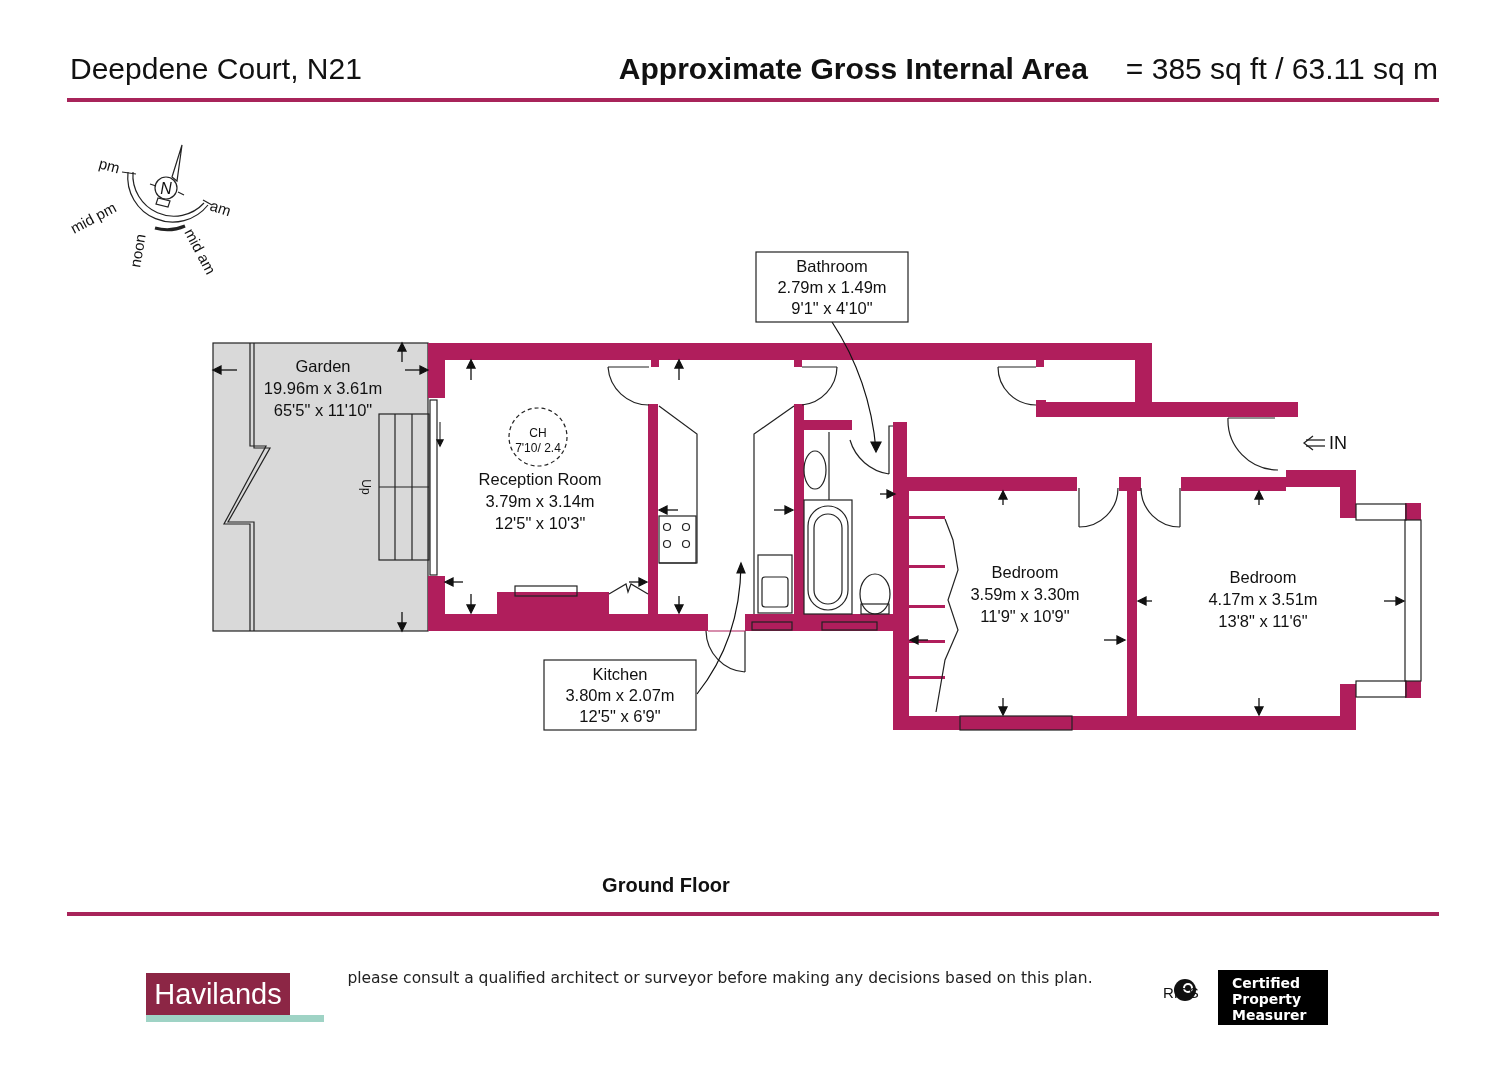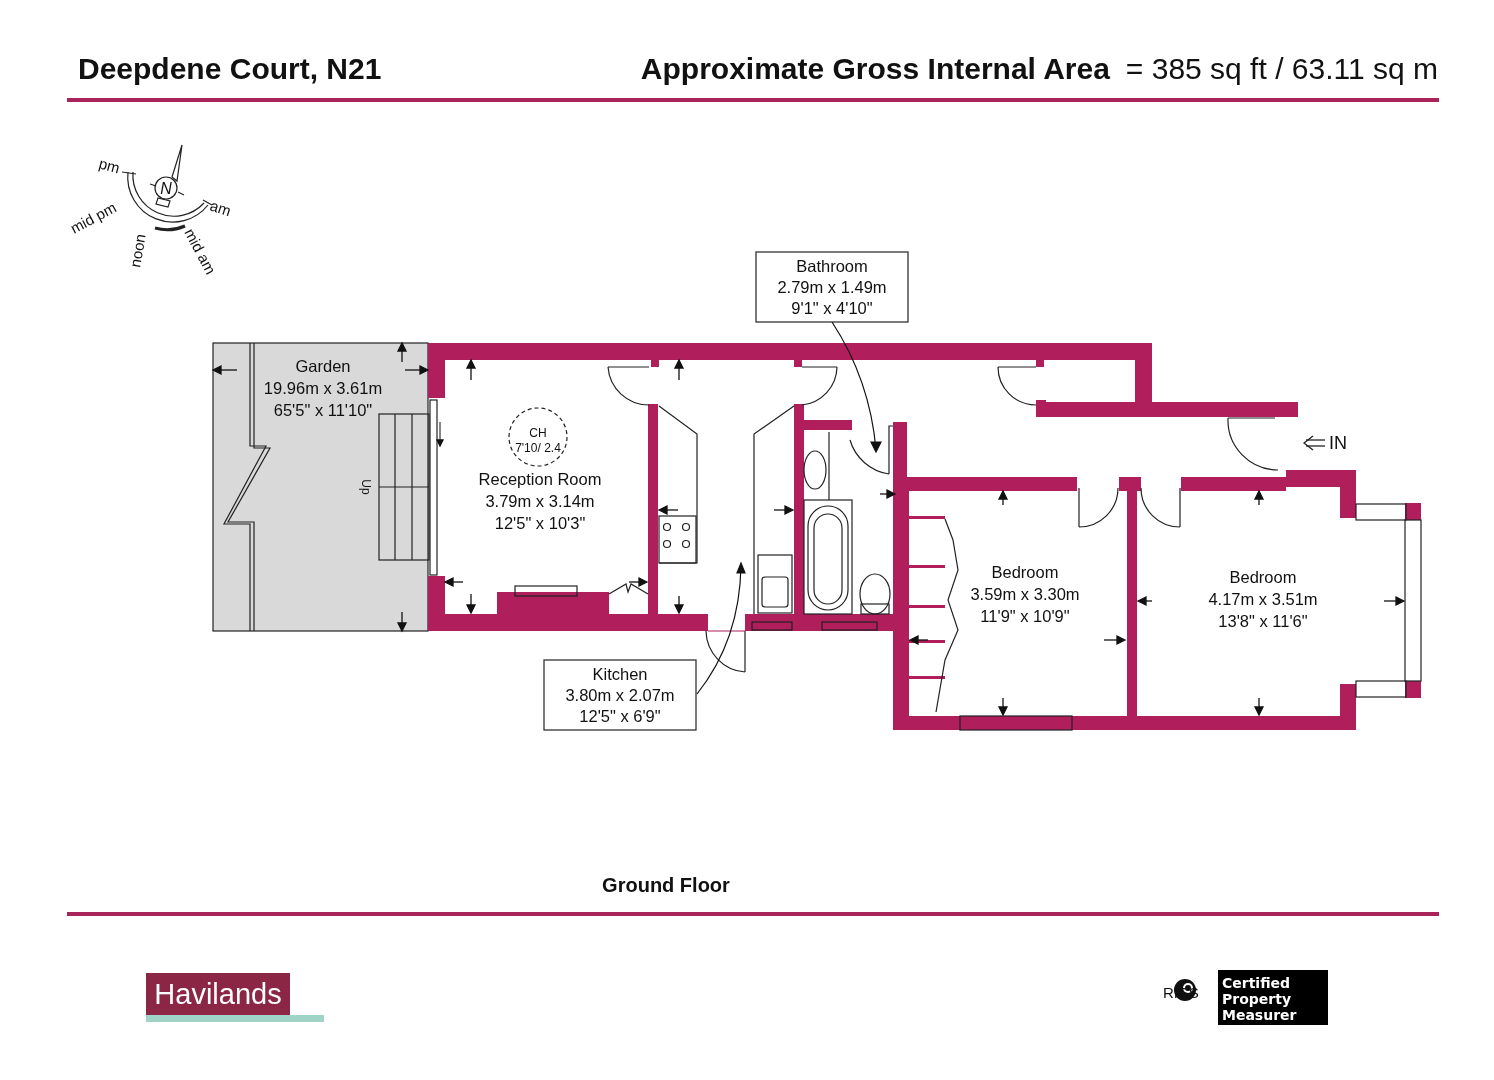--- a/index.html
+++ b/index.html
@@ -1,28 +1,28 @@
 <!DOCTYPE html>
 <html><head>
 <meta charset="utf-8">
 <style>
   html,body{margin:0;padding:0;background:#ffffff;}
   body{width:1494px;height:1080px;position:relative;overflow:hidden;font-family:"Liberation Sans",sans-serif;color:#111;}
-  .hdr-left{position:absolute;left:78px;top:52px;font-size:30px;font-weight:bold;text-align:right;}
+  .hdr-left{position:absolute;left:70px;top:52px;font-size:30px;font-weight:normal;text-align:right;}
   .hdr-right{position:absolute;right:56px;top:52px;font-size:30px;white-space:nowrap;}
-  .hdr-right .lbl{font-weight:bold;margin-right:16px;}
+  .hdr-right .lbl{font-weight:bold;margin-right:38px;}
   .rule{position:absolute;left:67px;width:1372px;height:4px;}
   .floor-label{position:absolute;left:0;width:1332px;top:874px;text-align:center;font-size:20px;font-weight:bold;}
   svg.plan{position:absolute;left:0;top:0;}
   .brand{position:absolute;left:146px;top:973px;width:144px;height:42px;color:#fff;font-size:29px;text-align:center;line-height:42px;}
   .brand-strip{position:absolute;left:146px;top:1015px;width:178px;height:7px;}
   .disclaimer{position:absolute;left:340px;top:968px;width:760px;text-align:center;font-size:15.5px;line-height:20.5px;color:#222;font-family:"DejaVu Sans",sans-serif;}
   .rics{position:absolute;left:1160px;top:976px;width:50px;height:45px;}
   .rics-text{position:absolute;left:1163px;top:984px;font-weight:normal;font-size:15px;}
-  .cert{position:absolute;left:1218px;top:970px;width:110px;height:55px;background:#000;color:#fff;font-weight:bold;font-size:14px;line-height:16px;padding:5px 4px;box-sizing:border-box;font-family:"DejaVu Sans",sans-serif;}
+  .cert{position:absolute;left:1218px;top:970px;width:110px;height:55px;background:#000;color:#fff;font-weight:bold;font-size:14px;line-height:16px;padding:5px 14px;box-sizing:border-box;font-family:"DejaVu Sans",sans-serif;}
   .cert span{display:block;}
 </style>
 </head>
 <body>
 
 <div class="hdr-left">Deepdene Court, N21</div>
 <div class="hdr-right">
   <span class="lbl">Approximate Gross Internal Area</span><span>= 385 sq ft / 63.11 sq m</span>
 </div>
 <div class="rule" style="top:98px;background:#a8245a;"></div>
@@ -227,20 +227,21 @@
   </g>
 </svg>
 
 <div class="floor-label">Ground Floor</div>
 <div class="rule" style="top:912px;background:#a8245a;"></div>
 
 <div class="brand" style="background:#8c2645;">Havilands</div>
 <div class="brand-strip" style="background:#9fd3c5;"></div>
 
 <div class="disclaimer">
+  <div>please consult a qualified architect or surveyor before making any decisions based on this plan.</div>
 </div>
 
 <svg class="rics" viewBox="0 0 50 45" xmlns="http://www.w3.org/2000/svg">
   <circle cx="25" cy="14" r="11" fill="#111"></circle>
   <circle cx="28" cy="12" r="5" fill="#fff"></circle>
   <circle cx="28" cy="12" r="3" fill="#111"></circle>
 </svg>
 <div class="rics-text">RICS</div>
 <div class="cert">
   <span>Certified</span>

